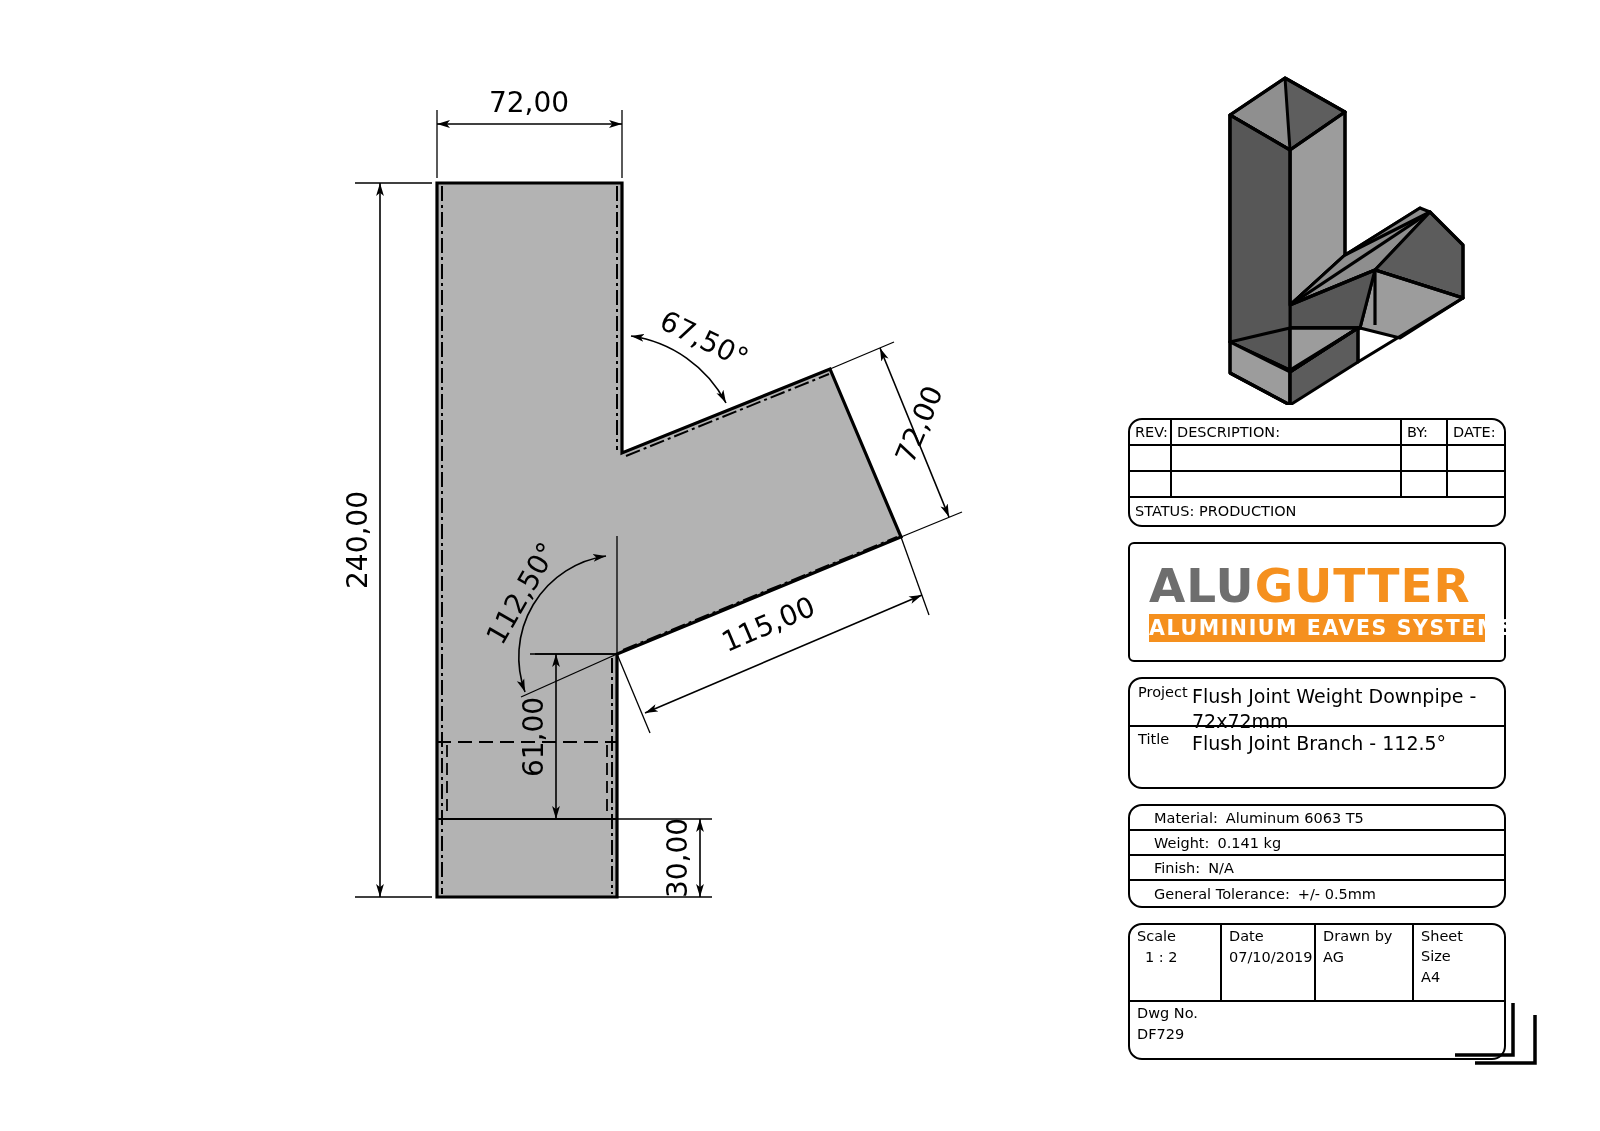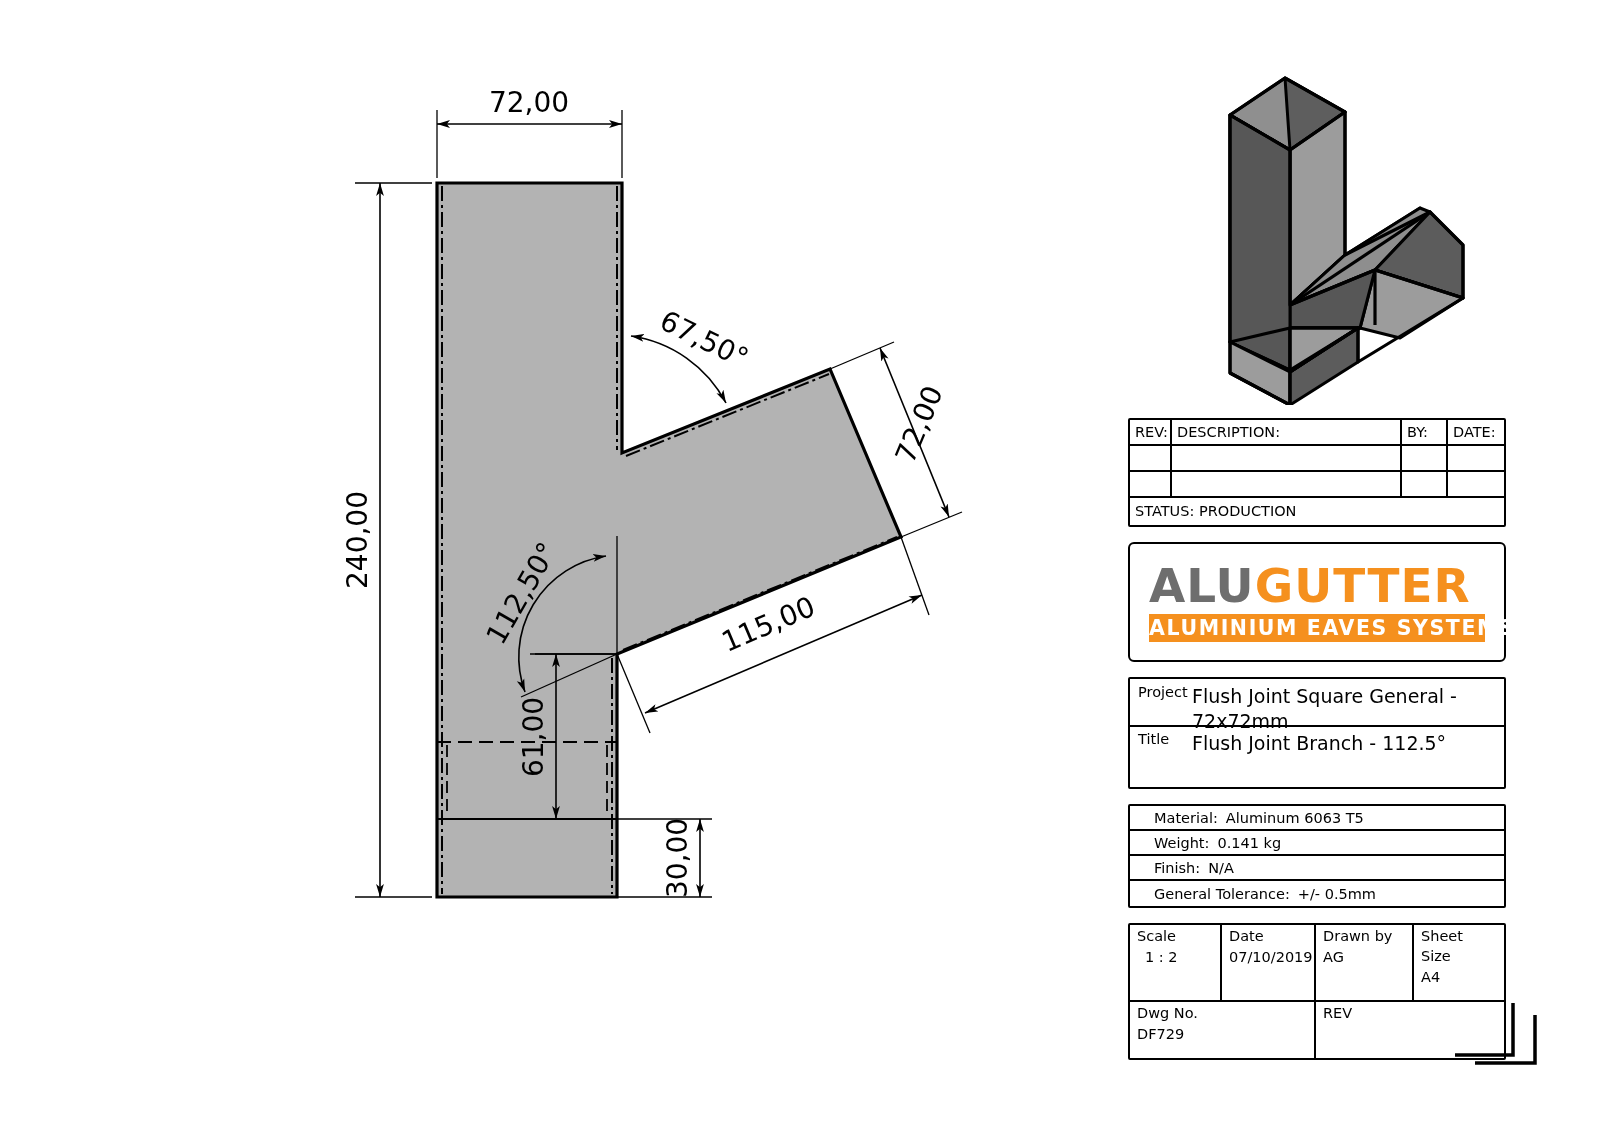--- a/index.html
+++ b/index.html
@@ -36,21 +36,21 @@
   
   #title-block {
     position: absolute;
     left: 1128px;
     top: 418px;
     width: 378px;
   }
 
   .tb-box {
     border: 2.5px solid #000;
-    border-radius: 2px;
+    border-radius: 14px;
     background: #fff;
     box-sizing: border-box;
     margin-bottom: 15px;
     overflow: hidden;
   }
 
   .tb-row {
     display: flex;
     border-bottom: 2px solid #000;
     box-sizing: border-box;
@@ -347,21 +347,21 @@
   <div id="logo-box">
     <div id="logo-wordmark">
       <span id="logo-alu">ALU</span><span id="logo-gutter">GUTTER</span>
     </div>
     <div id="logo-strip">ALUMINIUM EAVES SYSTEMS</div>
   </div>
 
   <div class="tb-box" id="proj-box">
     <div class="proj-row" style="top:5px;">
       <div class="proj-label">Project</div>
-      <div class="proj-value" style="max-width:290px;">Flush Joint Square General - 72x72mm</div>
+      <div class="proj-value" style="max-width:290px;">Flush Joint Weight Downpipe - 72x72mm</div>
     </div>
     <div id="proj-divider"></div>
     <div class="proj-row" style="top:52px;">
       <div class="proj-label">Title</div>
       <div class="proj-value">Flush Joint Branch - 112.5°</div>
     </div>
   </div>
 
   <div class="tb-box">
     <div class="mat-row">
@@ -399,24 +399,20 @@
       <div class="meta-cell m-sheet">
         <div class="meta-k">Sheet Size</div>
         <div class="meta-v">A4</div>
       </div>
     </div>
     <div class="meta-row" style="height:56px;">
       <div class="meta-cell m-dwg">
         <div class="meta-k">Dwg No.</div>
         <div class="meta-v">DF729</div>
       </div>
-      <div class="meta-cell m-rev">
-        <div class="meta-k">REV</div>
-        <div class="meta-v"></div>
-      </div>
     </div>
   </div>
 </div>
 
 <svg id="corner-mark" viewBox="0 0 86 62">
   <path d="M58,0 L58,52 L0,52" fill="none" stroke="#000" stroke-width="3.5"></path>
   <path d="M80,12 L80,60 L20,60" fill="none" stroke="#000" stroke-width="3.5"></path>
 </svg>
 
 </body></html>

